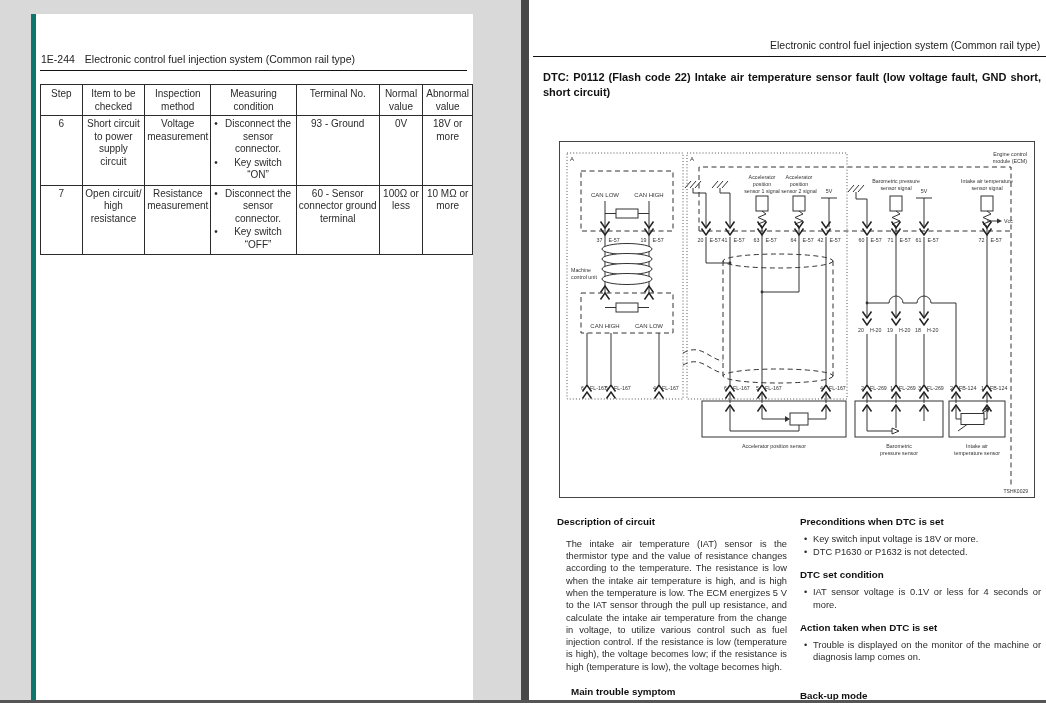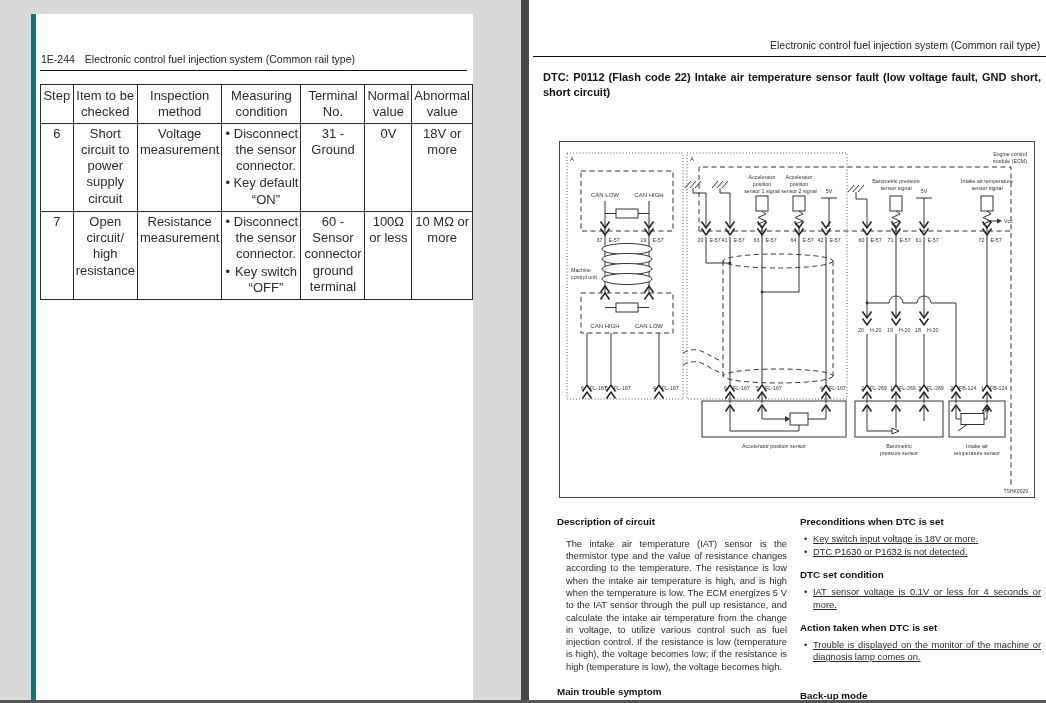--- a/index.html
+++ b/index.html
@@ -16,42 +16,42 @@
   #right-page{left:529px;width:566px;border-right:3px solid #737373;}
   #bottom-bar{position:absolute;left:0;bottom:0;width:1046px;height:3px;background:#555555;z-index:5;}
 
   .page-header{position:absolute;top:39px;left:5px;right:8px;font-size:10.5px;color:#222;}
   .page-header .pgno{margin-right:10px;}
   .hdr-right{text-align:right;}
   .hdr-rule{position:absolute;top:56px;left:4px;right:6px;border-top:1.7px solid #111;}
 
   
   table.spec{position:absolute;top:70px;left:4px;border-collapse:collapse;table-layout:fixed;
-    font-size:13px;line-height:1.25;color:#2b2b2b;}
+    font-size:10px;line-height:1.25;color:#2b2b2b;}
   table.spec th,table.spec td{border:1px solid #2b2b2b;padding:2px 2px;vertical-align:top;text-align:center;font-weight:normal;}
   table.spec th{height:22px;vertical-align:top;padding-top:3px;}
   td.cond{text-align:left;}
   ul.cell-list{margin:0;padding:0;list-style:none;}
   ul.cell-list li{padding-left:9px;position:relative;margin:0 0 1px 0;text-align:center;}
   ul.cell-list li::before{content:"•";position:absolute;left:1px;top:0;}
 
   
   .dtc-title{position:absolute;top:62px;left:6px;width:498px;margin:8px;
     font-size:11px;font-weight:bold;line-height:1.35;color:#111;
     text-align:justify;text-align-last:left;}
   #diagram-frame{position:absolute;top:141px;left:30px;}
 
   .col{position:absolute;top:504px;font-size:9.3px;line-height:1.32;text-align:justify;color:#2b2b2b;}
   #col-left{left:28px;width:239px;}
   #col-right{left:271px;width:241px;}
   .col h3{font-size:9.8px;font-weight:bold;color:#111;margin:11px 0 4px 0;text-align:left;}
   .col h3:first-child{margin-top:12px;}
   .col p{margin:9px;}
   .col ul{margin:0;padding:0;list-style:none;}
-  .col ul li{padding-left:13px;position:relative;margin:0 0 1px 0;text-decoration:underline;}
+  .col ul li{padding-left:13px;position:relative;margin:0 0 1px 0;}
   .col ul li::before{content:"•";position:absolute;left:4px;top:0;}
   .gap-before{margin-top:27px !important;}
 
   
   svg text{font-family:"Liberation Sans", sans-serif;fill:#333;}
   .t6{font-size:6px;} .t55{font-size:5.3px;} .t5{font-size:5px;}
   .mid{text-anchor:middle;} .end{text-anchor:end;}
   .wire{stroke:#333;stroke-width:1;fill:none;}
   .comp{stroke:#333;stroke-width:1;fill:#fff;}
   .dash{stroke:#333;stroke-width:1;stroke-dasharray:5 3.5;fill:none;}
@@ -88,24 +88,24 @@
       </tr>
     </thead>
     <tbody>
       <tr style="height:48px;">
         <td>6</td>
         <td>Short circuit to power supply circuit</td>
         <td>Voltage measurement</td>
         <td class="cond">
           <ul class="cell-list">
             <li>Disconnect the sensor connector.</li>
-            <li>Key default “ON”</li>
+            <li>Key switch “ON”</li>
           </ul>
         </td>
-        <td>31 - Ground</td>
+        <td>93 - Ground</td>
         <td>0V</td>
         <td>18V or more</td>
       </tr>
       <tr style="height:56px;">
         <td>7</td>
         <td>Open circuit/ high resistance</td>
         <td>Resistance measurement</td>
         <td class="cond">
           <ul class="cell-list">
             <li>Disconnect the sensor connector.</li>
@@ -412,21 +412,21 @@
       <text class="t55 mid" x="418" y="314">temperature sensor</text>
 
       <text class="t5 end" x="469" y="352">TSHK0029</text>
     </g>
   </svg>
   </div>
 
   <div class="col" id="col-left">
     <h3>Description of circuit</h3>
     <p>The intake air temperature (IAT) sensor is the thermistor type and the value of resistance changes according to the temperature. The resistance is low when the intake air temperature is high, and is high when the temperature is low. The ECM energizes 5 V to the IAT sensor through the pull up resistance, and calculate the intake air temperature from the change in voltage, to utilize various control such as fuel injection control. If the resistance is low (temperature is high), the voltage becomes low; if the resistance is high (temperature is low), the voltage becomes high.</p>
-    <h3 style="margin-top:13px;">Main trouble symptom</h3>
+    <h3 style="margin-top:13px;margin-left:14px;">Main trouble symptom</h3>
     <ul>
       <li>White smoke emission possible when starting at low temperatures</li>
     </ul>
   </div>
 
   <div class="col" id="col-right">
     <h3>Preconditions when DTC is set</h3>
     <ul>
       <li>Key switch input voltage is 18V or more.</li>
       <li>DTC P1630 or P1632 is not detected.</li>

